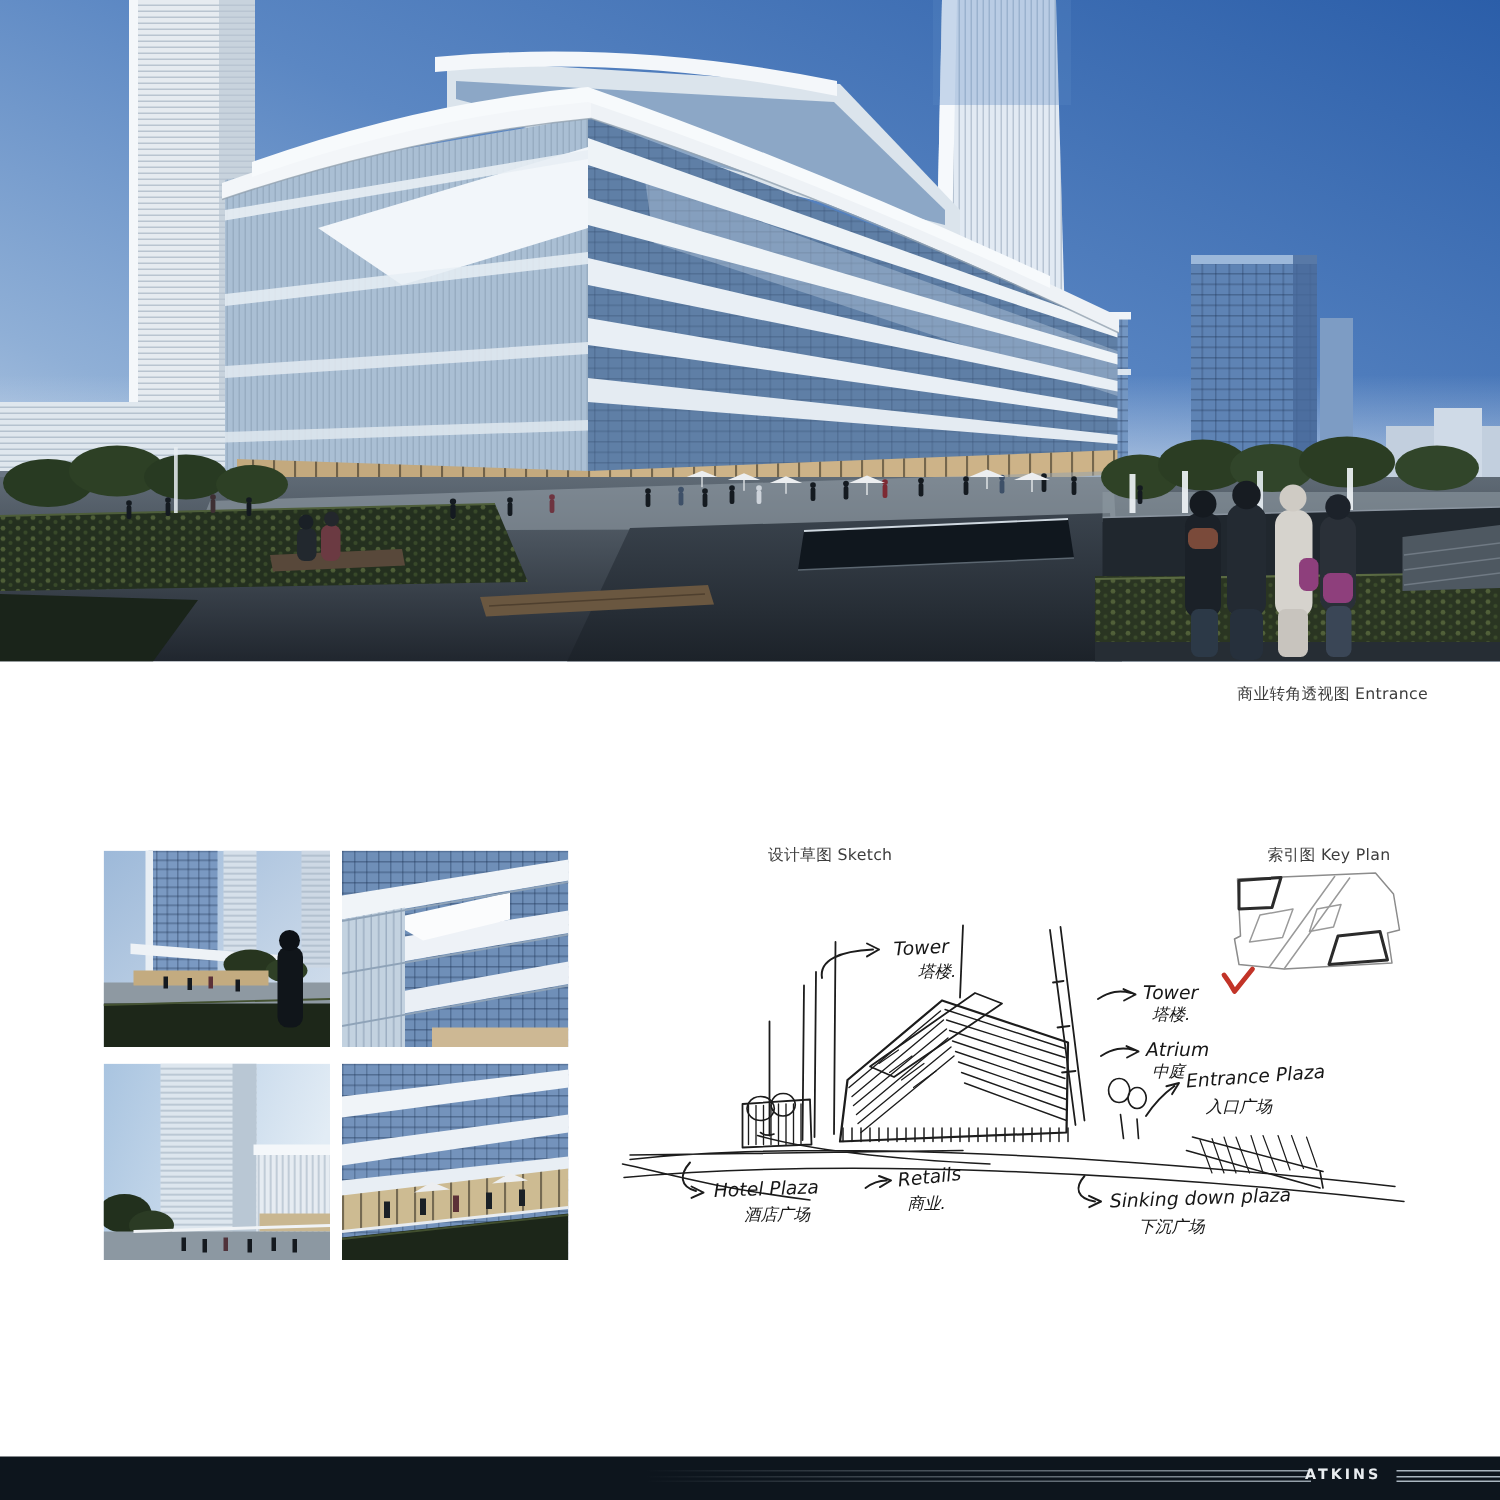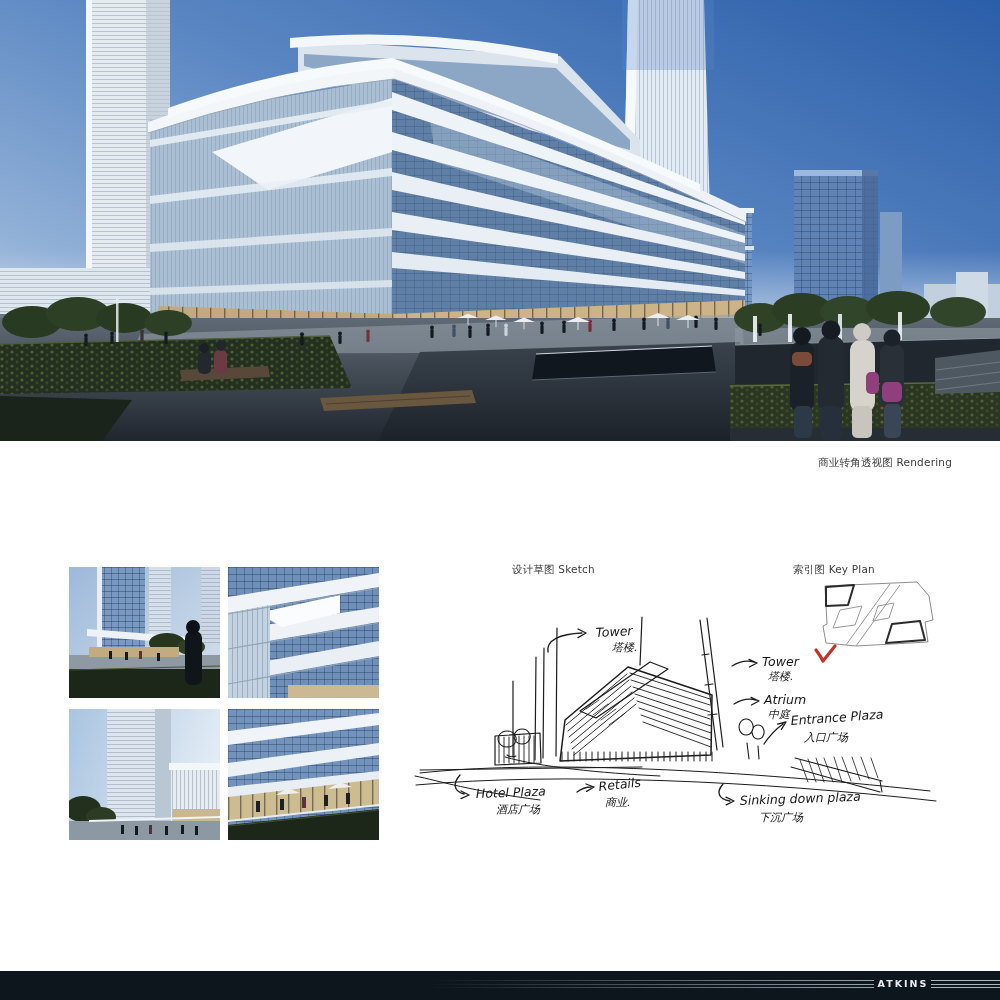--- a/index.html
+++ b/index.html
@@ -13,21 +13,21 @@
   .hand-en{font-size:12.5px;}
   .hand-zh{font-size:11px;}
   .ink{stroke:#1c1c1c;fill:none;stroke-linecap:round;stroke-linejoin:round;}
   .footer{position:absolute;left:0;top:971px;width:1000px;height:29px;background:#0d151d;}
   .f-lines{position:absolute;top:9px;display:flex;flex-direction:column;gap:2.5px;}
   .f-lines span{display:block;height:1px;}
   .f-left{left:430px;width:444px;}
   .f-left span{background:linear-gradient(to right,rgba(160,172,182,0),rgba(176,188,198,.85));}
   .f-right{left:931px;width:69px;}
   .f-right span{background:#aab6c0;}
-  .f-brand{position:absolute;left:870px;top:7px;width:66px;text-align:center;
+  .f-brand{position:absolute;left:870px;top:7px;width:66px;text-align:left;
            color:#e9edf0;font-size:9.5px;font-weight:bold;letter-spacing:2px;}
 </style>
 </head>
 <body>
 
 <div id="board">
 
   <div class="abs" style="left:0;top:0;width:1000px;height:441px;">
   <svg width="1000" height="441" viewBox="0 0 1000 441">
     <defs>
@@ -250,21 +250,21 @@
       <use href="#mUmb" transform="translate(468,318) scale(.85)"></use>
           <use href="#mUmb" transform="translate(496,320) scale(.9)"></use>
       <use href="#mUmb" transform="translate(524,322) scale(.9)"></use>
           <use href="#mUmb" transform="translate(578,322)"></use>
       <use href="#mUmb" transform="translate(658,318)"></use>
           <use href="#mUmb" transform="translate(688,320)"></use>
     </g>
   </svg>
   </div>
 
-  <div class="abs caption" style="left:700px;top:456px;width:252px;text-align:right;">商业转角透视图 Rendering</div>
+  <div class="abs caption" style="left:700px;top:456px;width:252px;text-align:right;">商业转角透视图 Entrance</div>
 
   <div class="thumb" style="left:69px;top:567px;">
     <svg width="151" height="131" viewBox="0 0 151 131">
       <defs>
         <linearGradient id="t1s" x1="0" y1="0" x2="1" y2="1">
           <stop offset="0" stop-color="#9db9d9"></stop>
             <stop offset="1" stop-color="#d7e2ee"></stop>
           </linearGradient>
         <pattern id="t1g" width="7" height="6" patternUnits="userSpaceOnUse">
           <rect width="7" height="1" fill="rgba(28,48,80,.4)"></rect>
@@ -382,21 +382,21 @@
       <rect x="118" y="84" width="4" height="11" fill="#1a2026"></rect>
       <path d="M48,86 L72,84 L60,79 Z" fill="#eceef0"></path>
         <path d="M100,80 L124,78 L112,73 Z" fill="#eceef0"></path>
       <path d="M0,112 L151,96" stroke="#e8ecf0" stroke-width="2" fill="none"></path>
       <polygon points="0,116 151,100 151,131 0,131" fill="#1c2619"></polygon>
       <path d="M0,117 L151,101" stroke="#42502f" stroke-width="1.2" fill="none"></path>
     </svg>
   </div>
 
   <div class="abs caption" style="left:488px;top:563px;margin-left:24px;">设计草图 Sketch</div>
-  <div class="abs caption" style="left:793px;top:563px;">索引图 Key Plan</div>
+  <div class="abs caption" style="left:845px;top:563px;">索引图 Key Plan</div>
 
   <div class="abs" style="left:410px;top:595px;width:535px;height:250px;">
   <svg width="535" height="250" viewBox="0 0 535 250">
     <g>
 
       <path class="ink" stroke-width="1.2" d="M126,62 L125,165 M134,53 L133,163 M147,33 L146,161 M103,86 L103,162 M232,22 L230,70"></path>
       <path class="ink" stroke-width="1.2" d="M290,25 L307,155 M297,23 L313,152 M292,60 L299,59 M295,90 L303,89 M298,120 L307,119"></path>
 
       <path class="ink" stroke-width="1.2" d="M85,141 L130,138 L131,168 L85,170 Z"></path>
       <path class="ink" stroke-width=".9" d="M89,142 v26 m5,-26 v26 m5,-26 v26 m5,-26 v26 m5,-27 v27 m5,-27 v27 m5,-27 v27 m5,-27 v27"></path>

